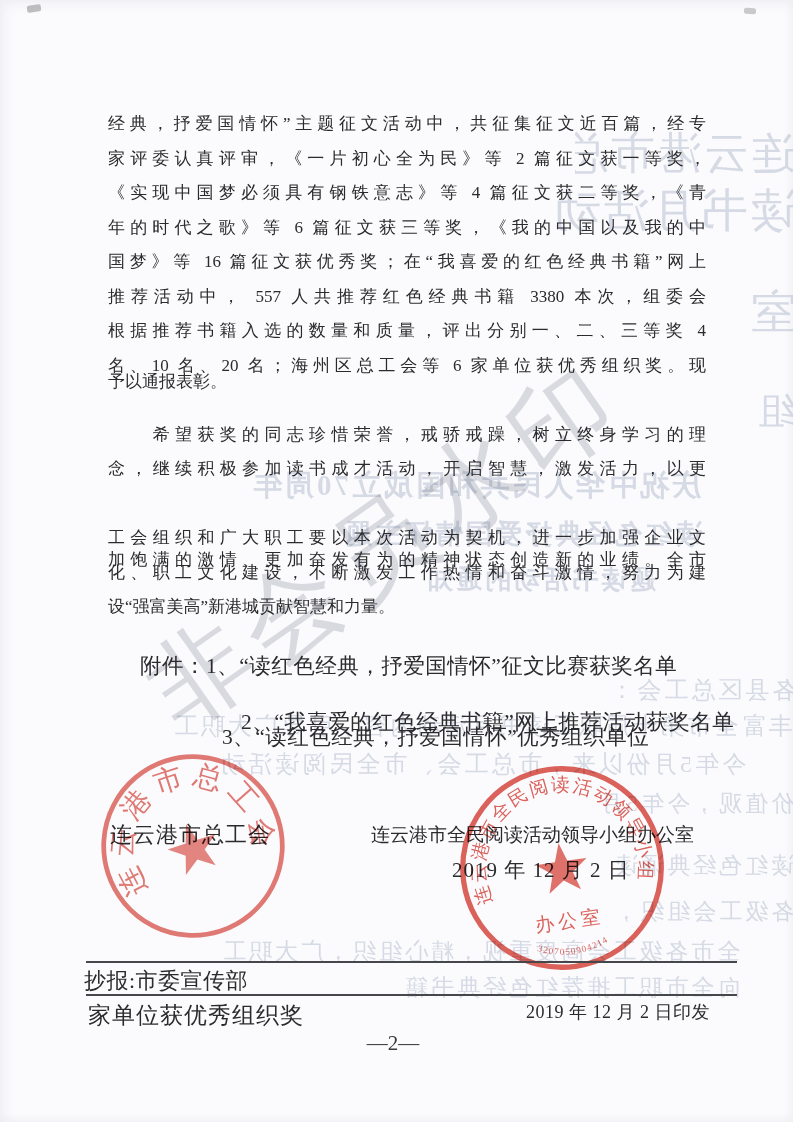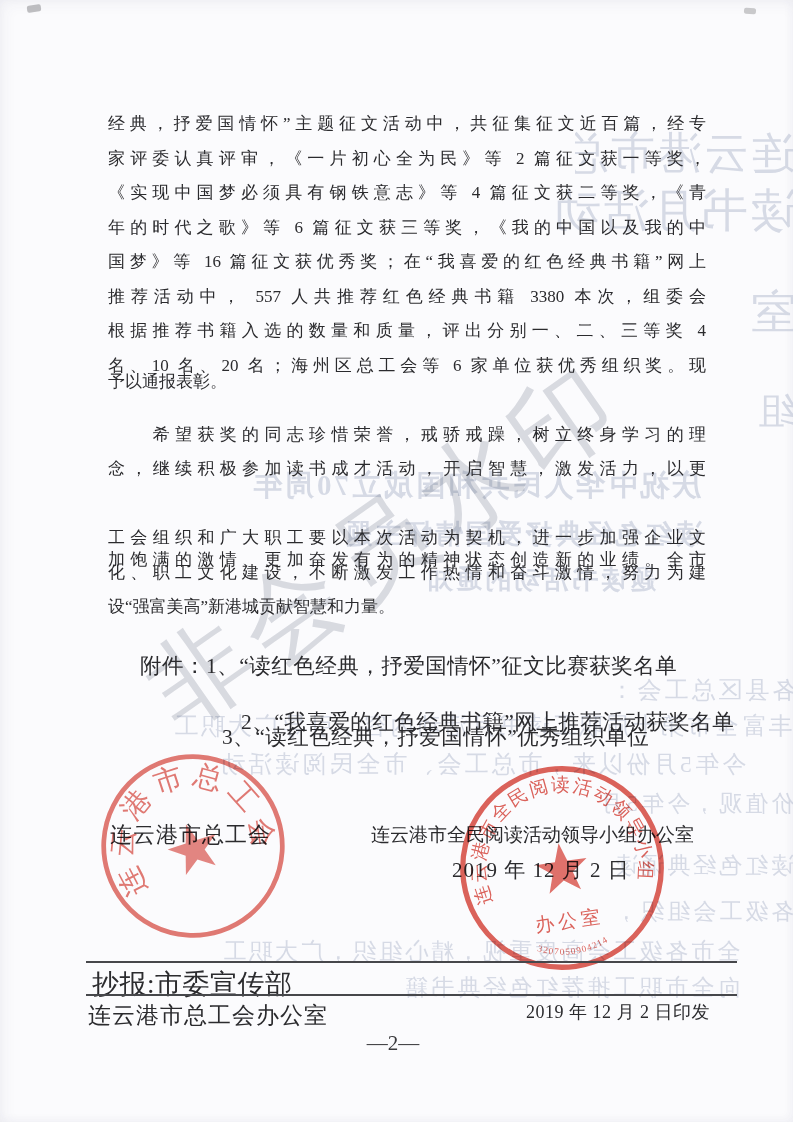--- a/index.html
+++ b/index.html
@@ -125,22 +125,22 @@
     <text font-size="19.5" letter-spacing="2" fill="#d9473e">
       <textPath href="#rsArc" startOffset="50%" text-anchor="middle">连云港市全民阅读活动领导小组</textPath>
     </text>
     <text x="110" y="172" font-size="20" letter-spacing="4" fill="#d9473e" text-anchor="middle">办公室</text>
     <text font-size="9.5" letter-spacing="1.2" fill="#d9473e">
       <textPath href="#rsSer" startOffset="50%" text-anchor="middle">3207050904214</textPath>
     </text>
   </svg>
 
   <div class="rule" style="top:961px;"></div>
-  <div class="foot" style="left:92px;top:966px;font-size:27px;letter-spacing:0.5px;">抄报:市委宣传部</div>
+  <div class="foot" style="left:84px;top:966px;font-size:22px;letter-spacing:0.5px;">抄报:市委宣传部</div>
   <div class="rule" style="top:994px;"></div>
-  <div class="foot" style="left:88px;top:1000px;font-size:23px;letter-spacing:1px;">连云港市总工会办公室</div>
+  <div class="foot" style="left:88px;top:1000px;font-size:23px;letter-spacing:1px;">家单位获优秀组织奖</div>
   <div class="foot" style="left:0;top:1000px;width:710px;text-align:right;font-size:18px;letter-spacing:0.5px;">2019 年 12 月 2 日印发</div>
   <div class="foot" style="left:0;top:1031px;width:786px;text-align:center;font-size:21px;color:#3a3a3d;">—2—</div>
 
   <div class="speck" style="left:27px;top:5px;width:14px;height:7px;opacity:.55;transform:rotate(-8deg);"></div>
   <div class="speck" style="left:744px;top:8px;width:12px;height:6px;opacity:.45;transform:rotate(5deg);"></div>
 
 </div>
 
 </body></html>

